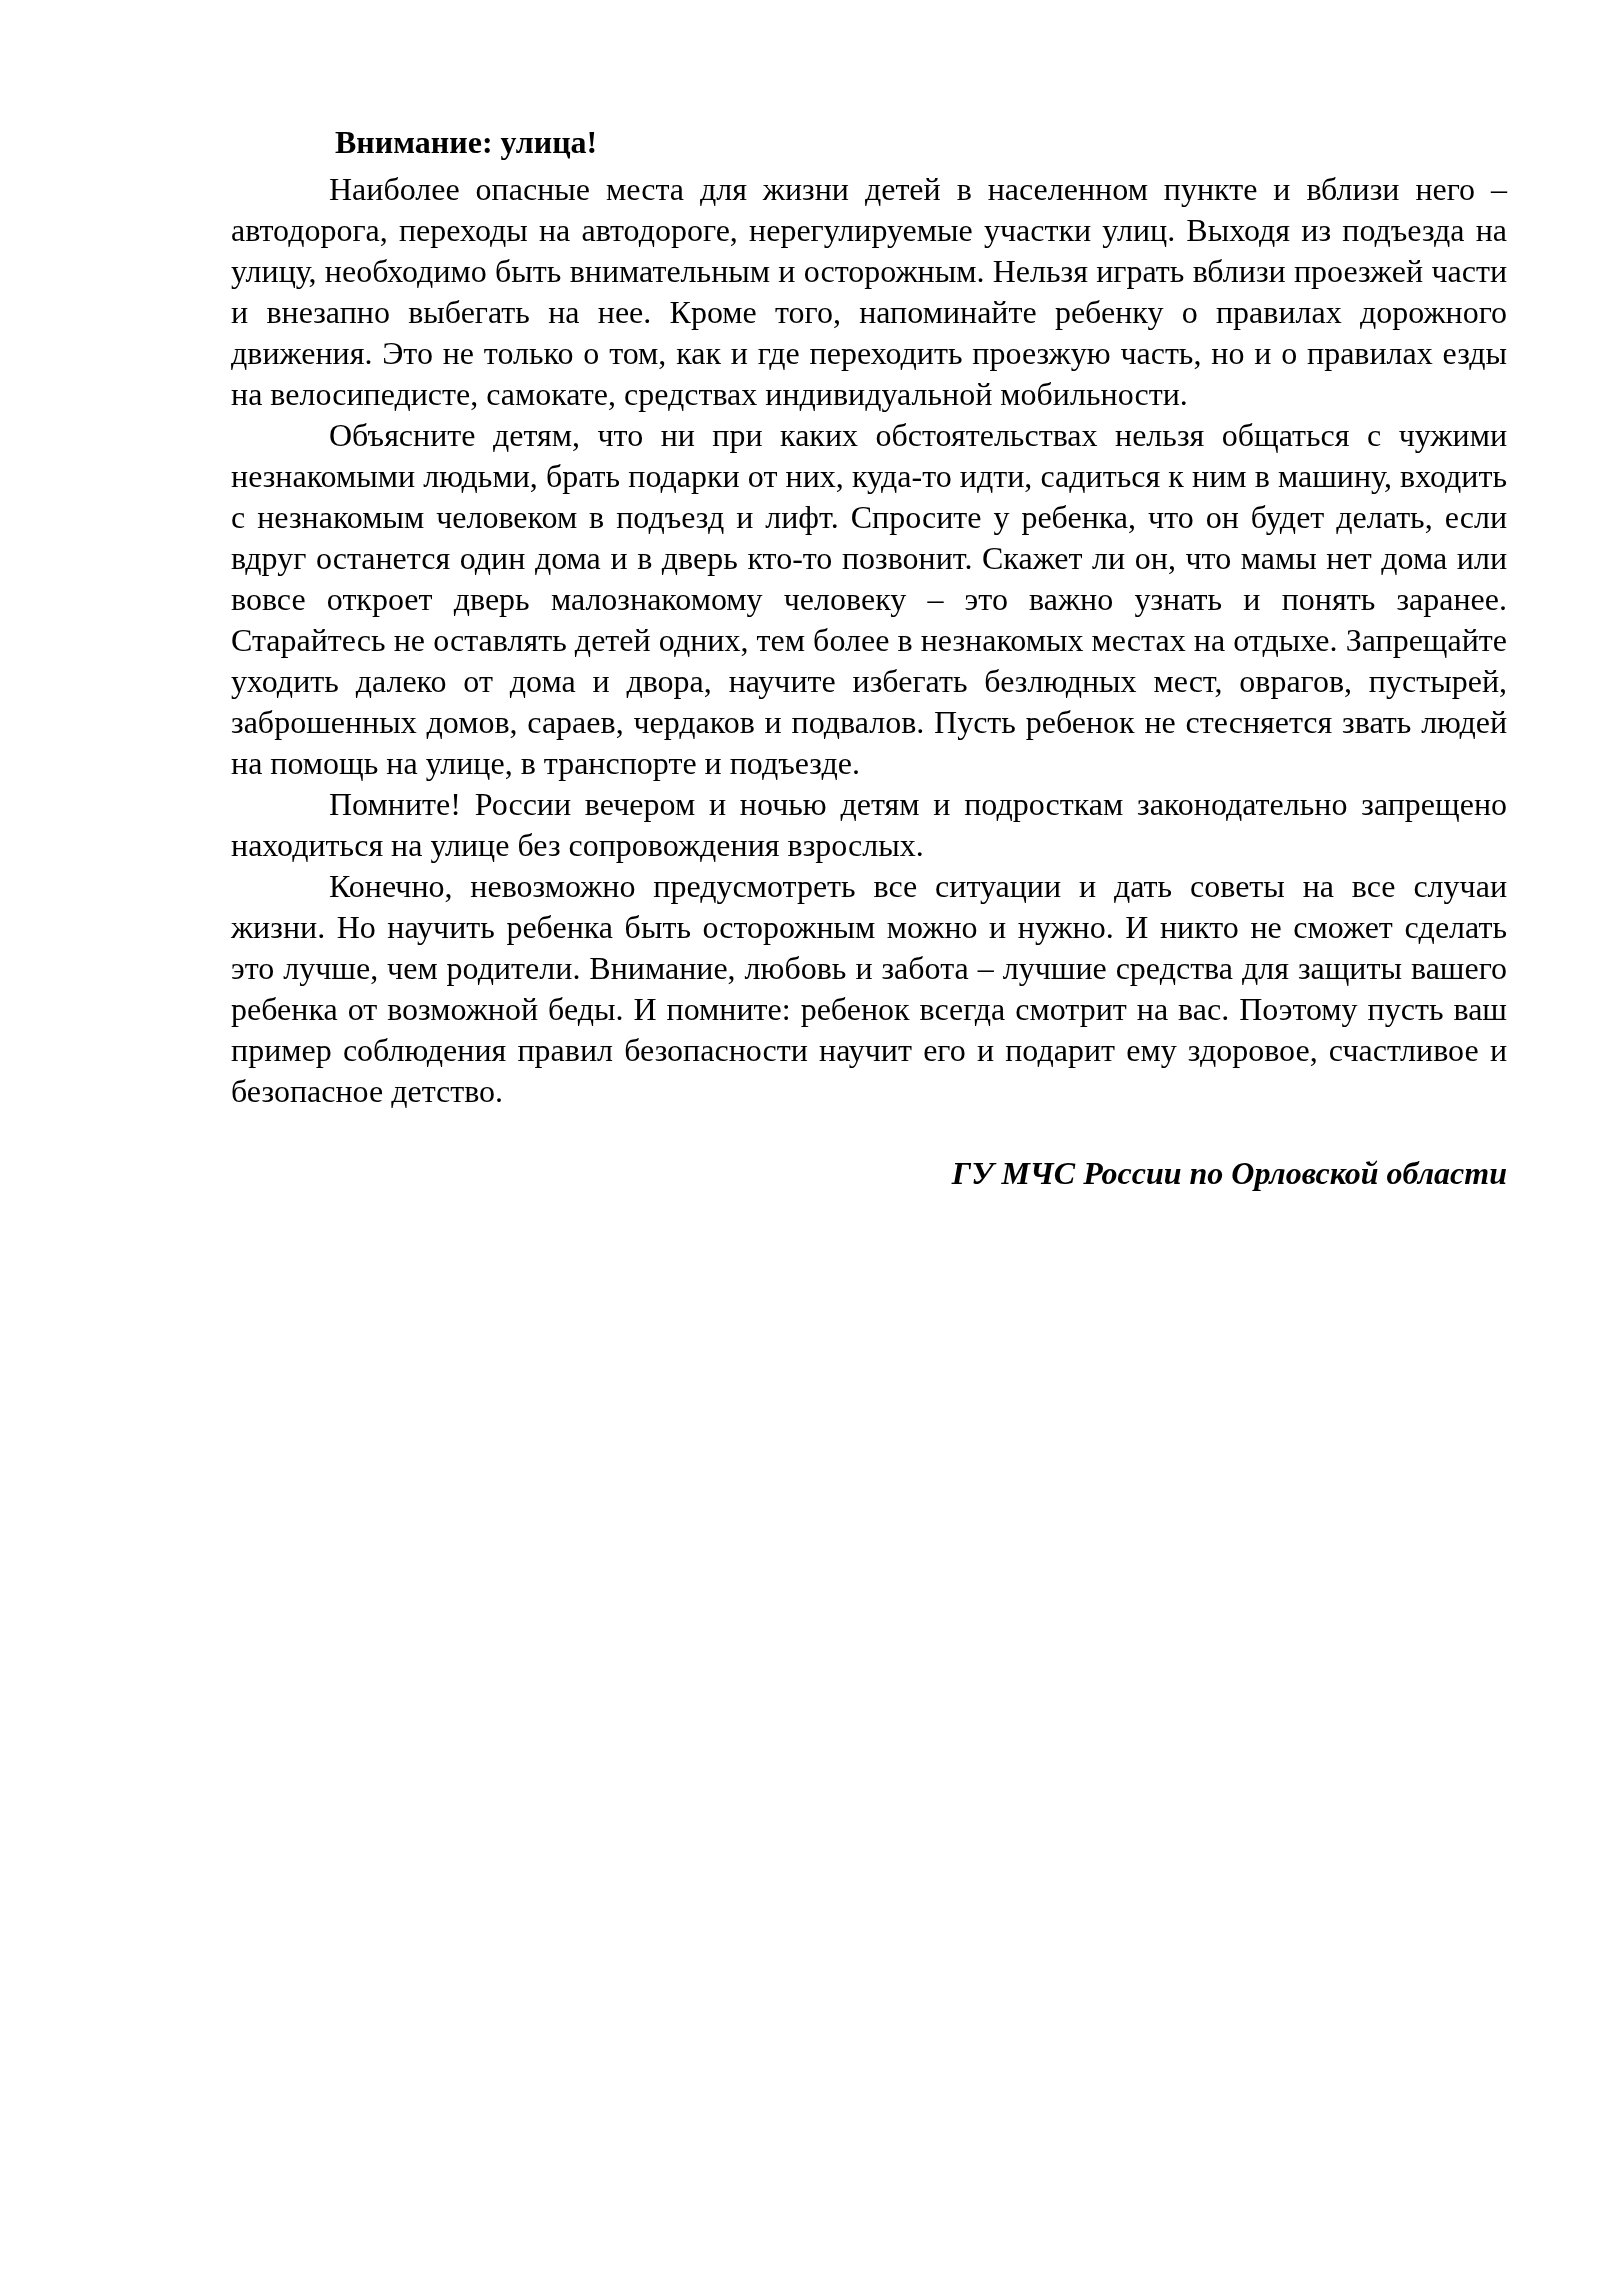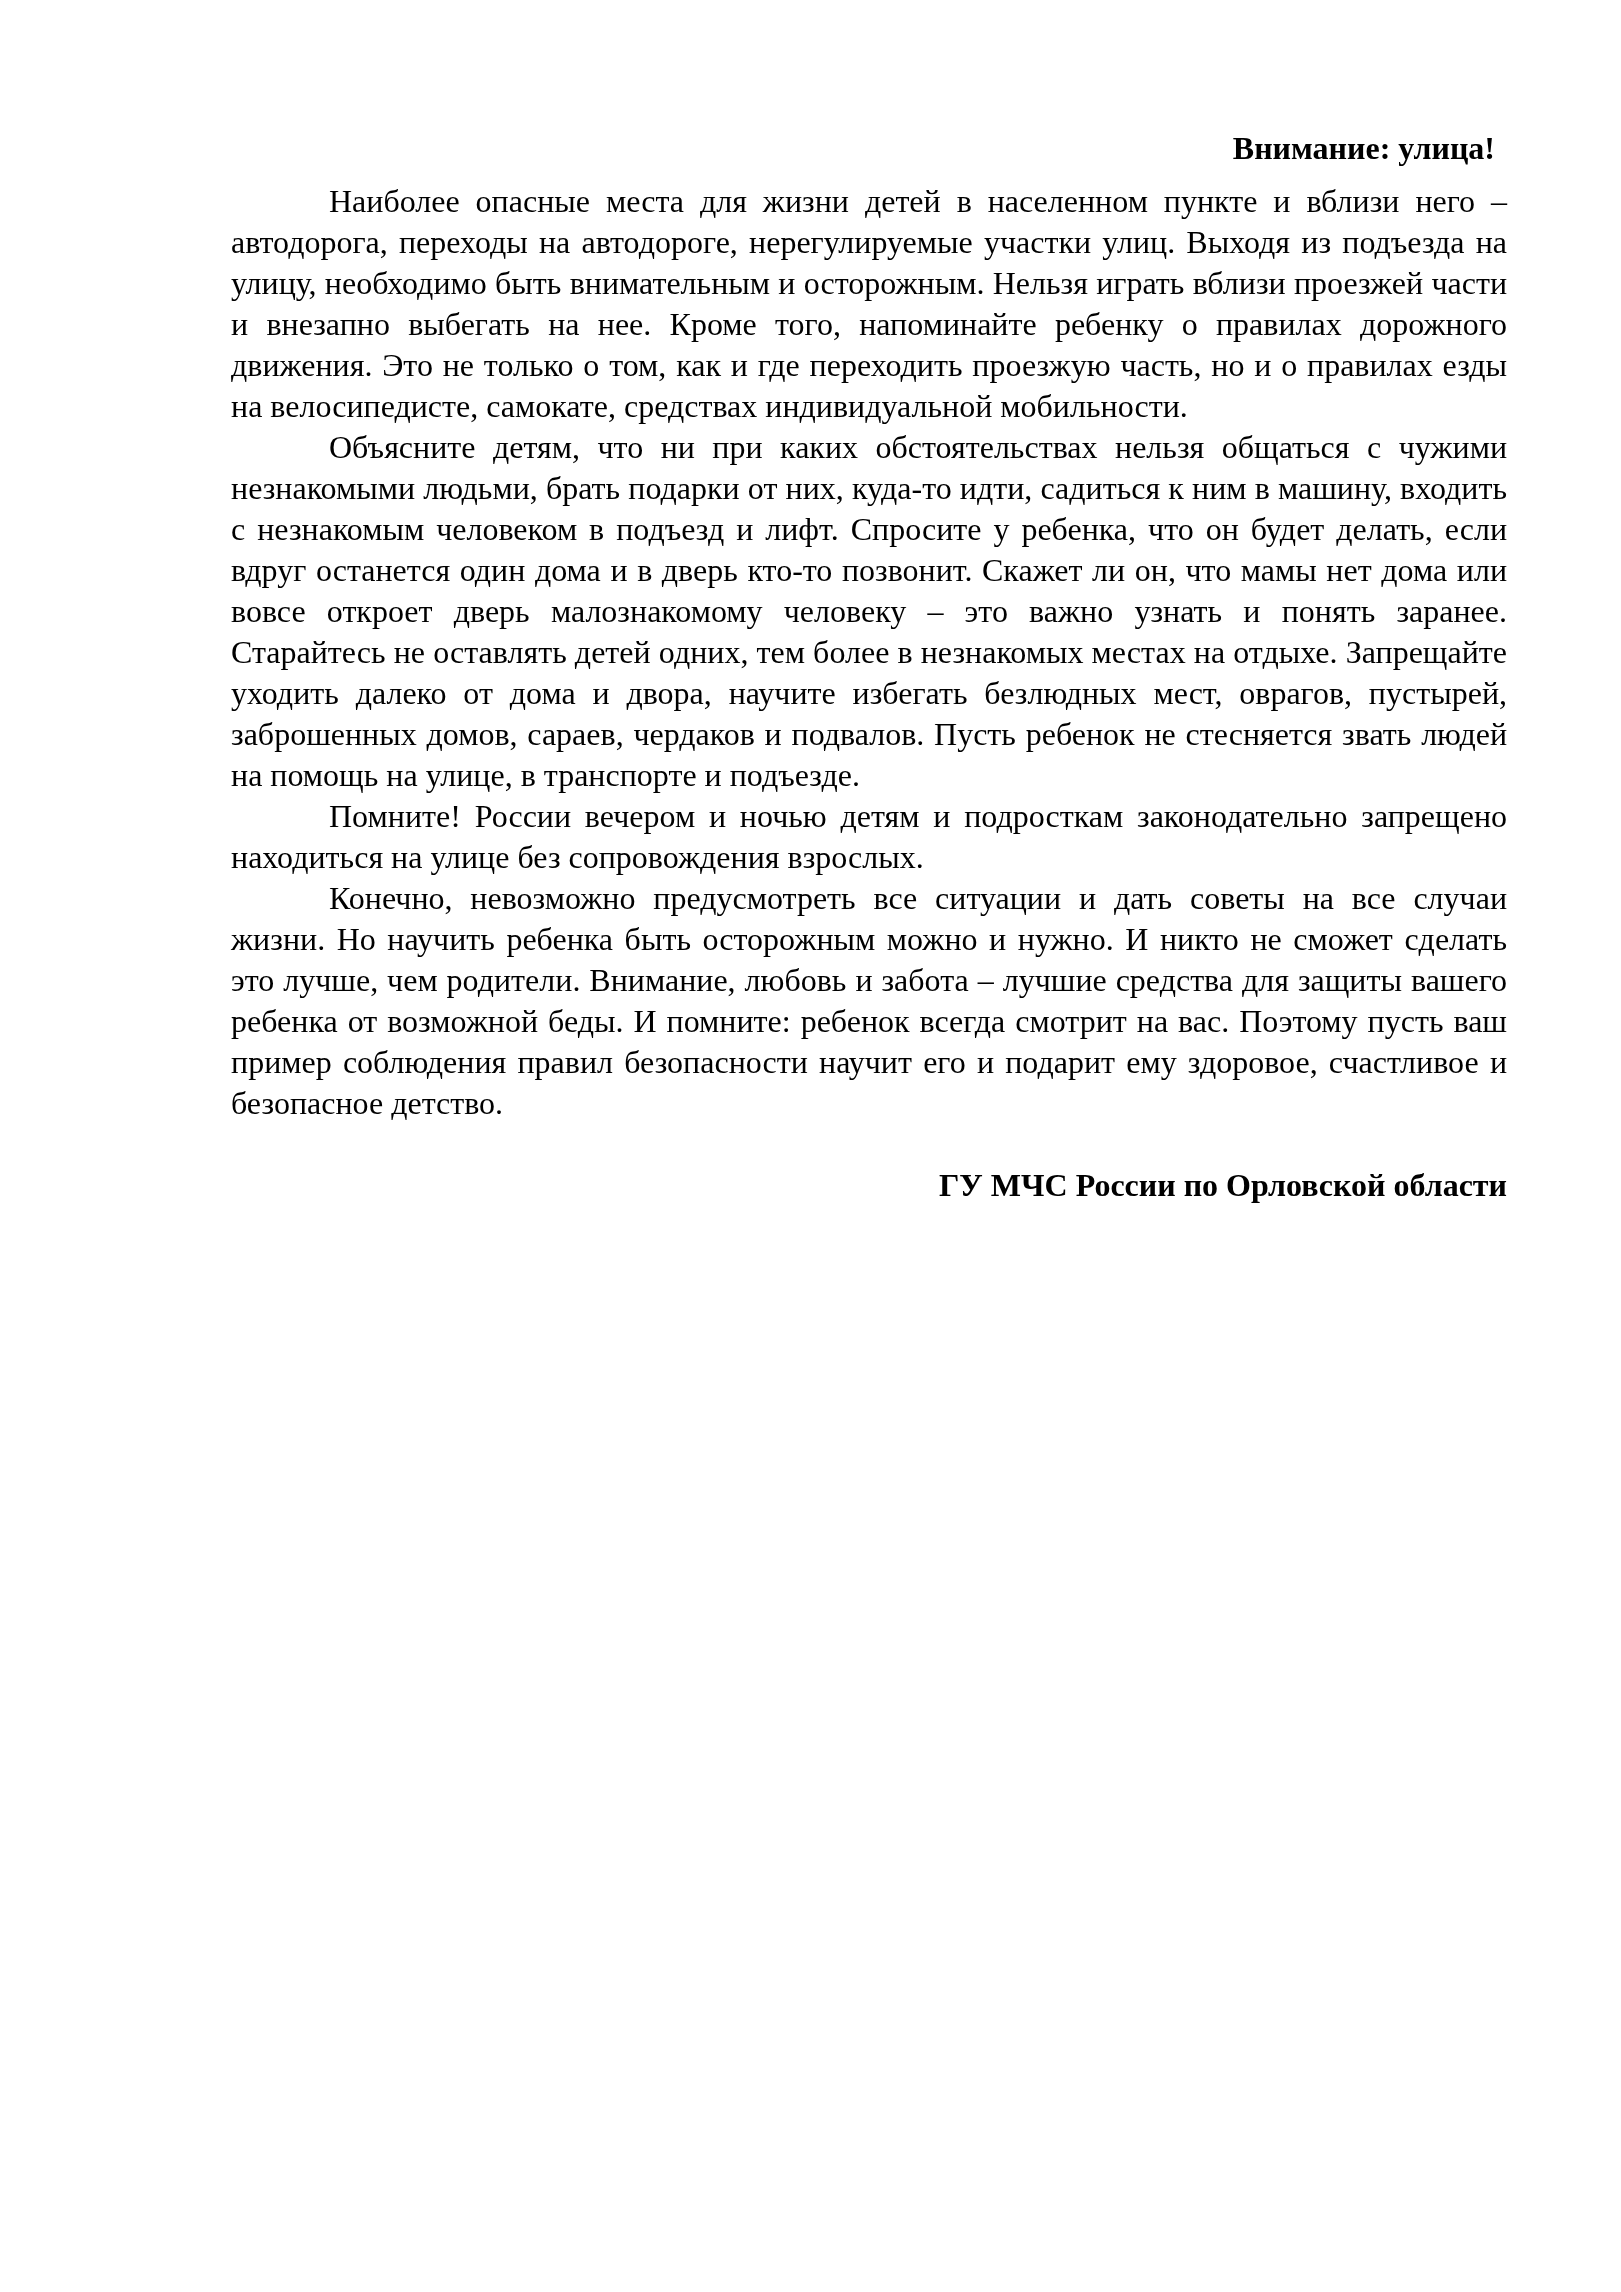--- a/index.html
+++ b/index.html
@@ -10,36 +10,36 @@
     top: 116px;
     width: 1276px;
     font-family: "Liberation Serif", "DejaVu Serif", serif;
     font-size: 32px;
     line-height: 41px;
     color: #000000;
   }
   .title {
     font-weight: bold;
     text-indent: 98px;
-    margin: 12px;
-    text-align: right;
+    margin: 6px;
   }
   .para {
     margin: 0;
     text-indent: 98px;
     text-align: justify;
   }
   .closing {
     margin: 0;
     text-indent: 98px;
   }
   .signature {
     margin: 41px 0 0 0;
     font-weight: bold;
     text-align: right;
+    font-style: italic;
   }
 </style>
 </head>
 <body>
 
 <div class="page">
   <p class="title">Внимание: улица!</p>
   <p class="para">Наиболее опасные места для жизни детей в населенном пункте и вблизи него – автодорога, переходы на автодороге, нерегулируемые участки улиц. Выходя из подъезда на улицу, необходимо быть внимательным и осторожным. Нельзя играть вблизи проезжей части и внезапно выбегать на нее. Кроме того, напоминайте ребенку о правилах дорожного движения. Это не только о том, как и где переходить проезжую часть, но и о правилах езды на велосипедисте, самокате, средствах индивидуальной мобильности.</p>
   <p class="para">Объясните детям, что ни при каких обстоятельствах нельзя общаться с чужими незнакомыми людьми, брать подарки от них, куда-то идти, садиться к ним в машину, входить с незнакомым человеком в подъезд и лифт. Спросите у ребенка, что он будет делать, если вдруг останется один дома и в дверь кто-то позвонит. Скажет ли он, что мамы нет дома или вовсе откроет дверь малознакомому человеку – это важно узнать и понять заранее. Старайтесь не оставлять детей одних, тем более в незнакомых местах на отдыхе. Запрещайте уходить далеко от дома и двора, научите избегать безлюдных мест, оврагов, пустырей, заброшенных домов, сараев, чердаков и подвалов. Пусть ребенок не стесняется звать людей на помощь на улице, в транспорте и подъезде.</p>
   <p class="para">Помните! России вечером и ночью детям и подросткам законодательно запрещено находиться на улице без сопровождения взрослых.</p>

